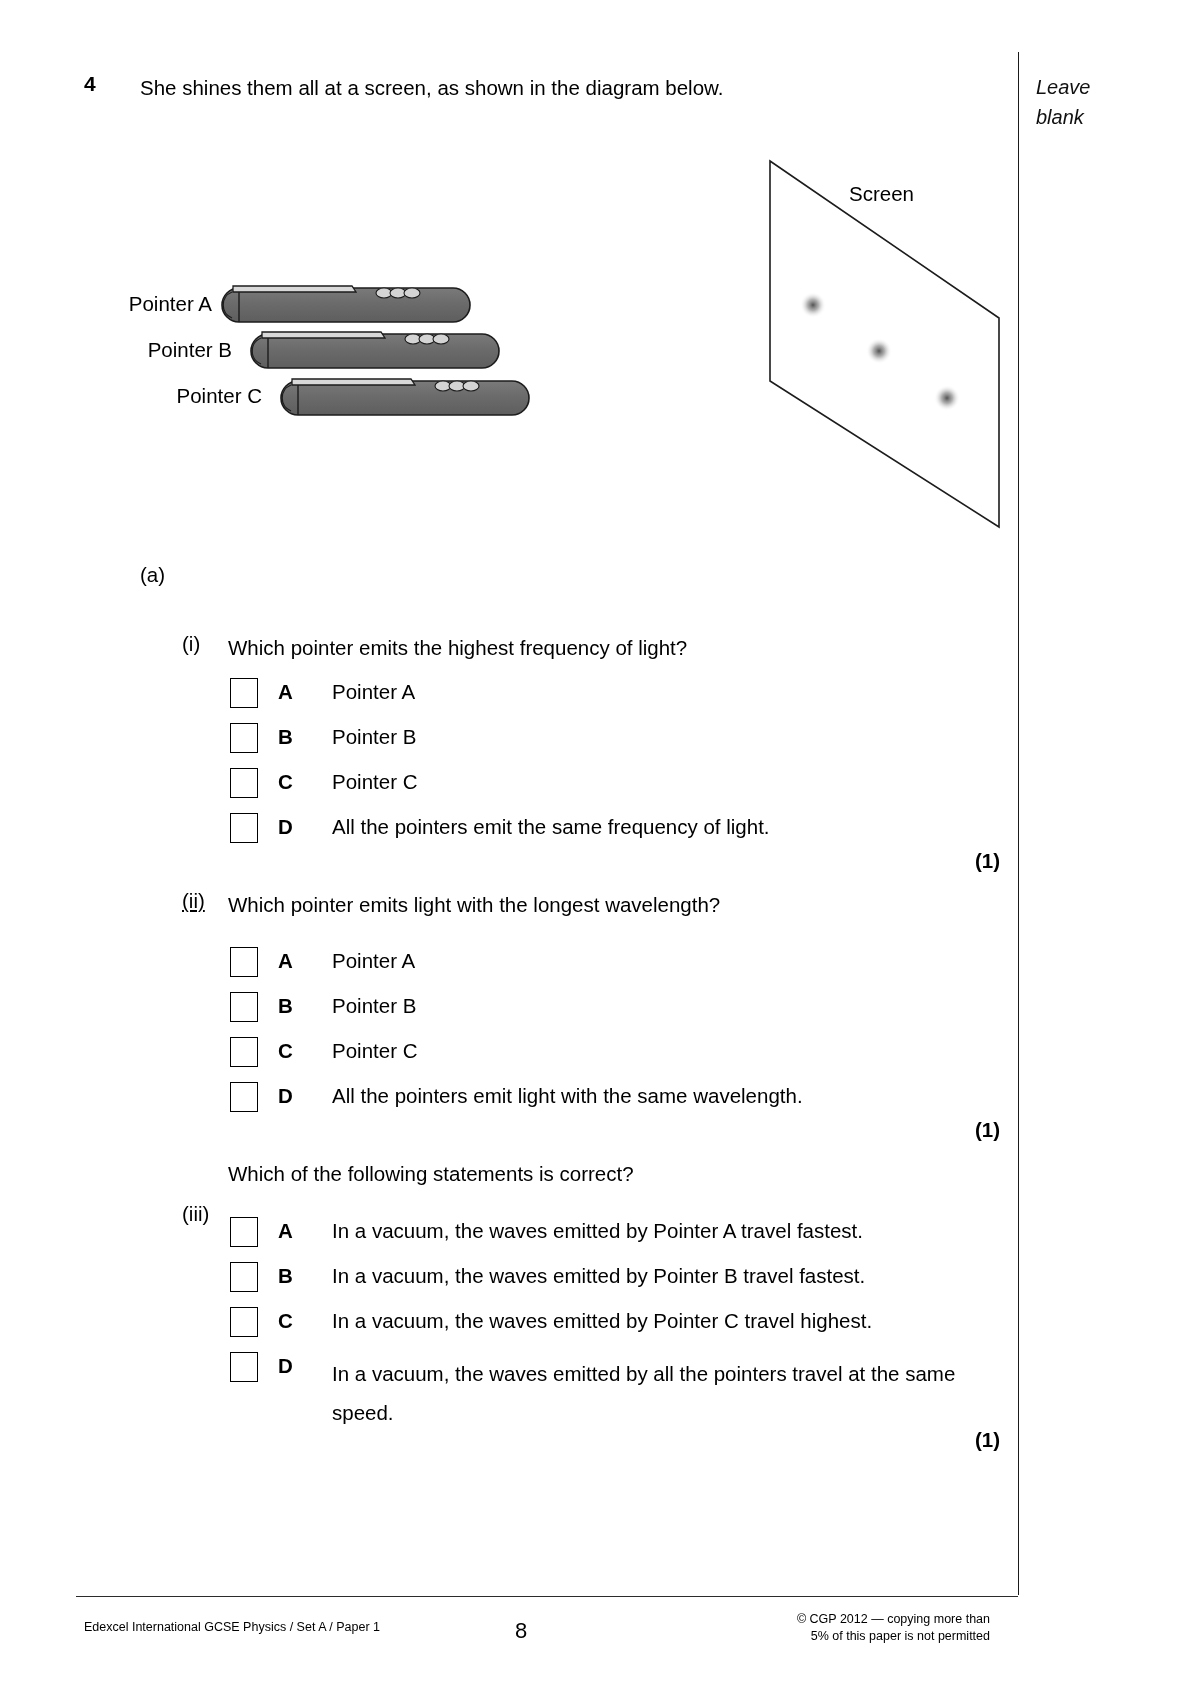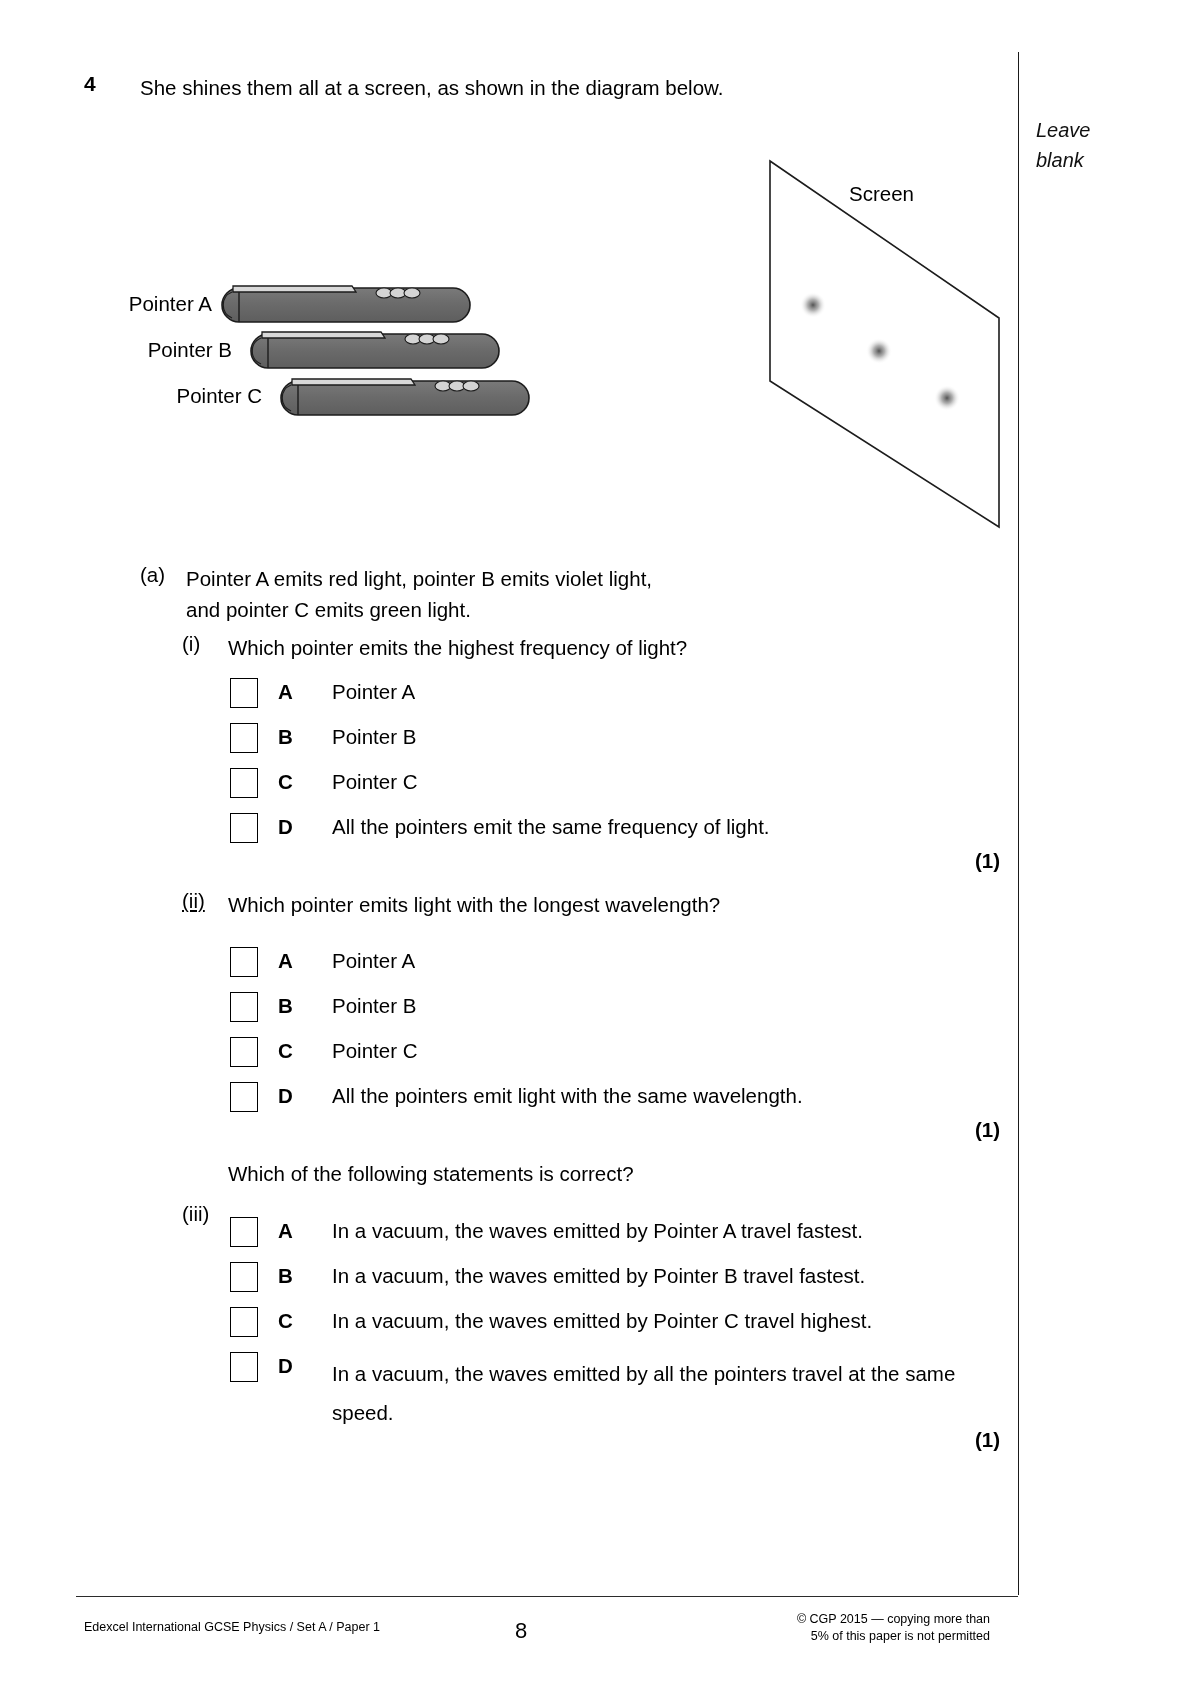--- a/index.html
+++ b/index.html
@@ -32,21 +32,20 @@
   }
   .leave-blank {
     position: absolute;
     left: 1036px;
     top: 72px;
     width: 120px;
     font-style: italic;
     font-size: 20px;
     line-height: 30px;
     color: #111;
-    margin-top: 43px;
   }
 
   
   .q-number {
     position: absolute;
     left: 84px;
     top: 72px;
     font-weight: bold;
     font-size: 21px;
   }
@@ -261,24 +260,20 @@
       <ellipse cx="471" cy="386" rx="8" ry="5" fill="#d4d4d4" stroke="#1c1c1c" stroke-width="1.1"></ellipse>
     </g>
   </svg>
 
   <div class="screen-label">Screen</div>
   <div class="pointer-label" id="lbl-a">Pointer A</div>
   <div class="pointer-label" id="lbl-b">Pointer B</div>
   <div class="pointer-label" id="lbl-c">Pointer C</div>
 
   <div class="part-label part-a-marker">(a)</div>
-  <div class="part-a-text">
-    <div>Pointer A emits red light, pointer B emits violet light,</div>
-    <div>and pointer C emits green light.</div>
-  </div>
 
   <div class="sub" style="top:632px;">(i)</div>
   <div class="sub-text" style="top:632px;">Which pointer emits the highest frequency of light?</div>
 
   <div class="option" style="top:676px;">
     <div class="box"></div>
     <div class="letter">A</div>
     <div class="txt">Pointer A</div>
   </div>
   <div class="option" style="top:721px;">
@@ -345,17 +340,17 @@
     <div class="box"></div>
     <div class="letter">D</div>
     <div class="txt wrap">In a vacuum, the waves emitted by all the pointers travel at the same speed.</div>
   </div>
   <div class="mark" style="left:930px; top:1428px;">(1)</div>
 
   <div class="footer-rule"></div>
   <div class="footer-left">Edexcel International GCSE Physics / Set A / Paper 1</div>
   <div class="footer-page">8</div>
   <div class="footer-right">
-    <div>© CGP 2015 — copying more than</div>
+    <div>© CGP 2012 — copying more than</div>
     <div>5% of this paper is not permitted</div>
   </div>
 
 </div>
 
 </body></html>

